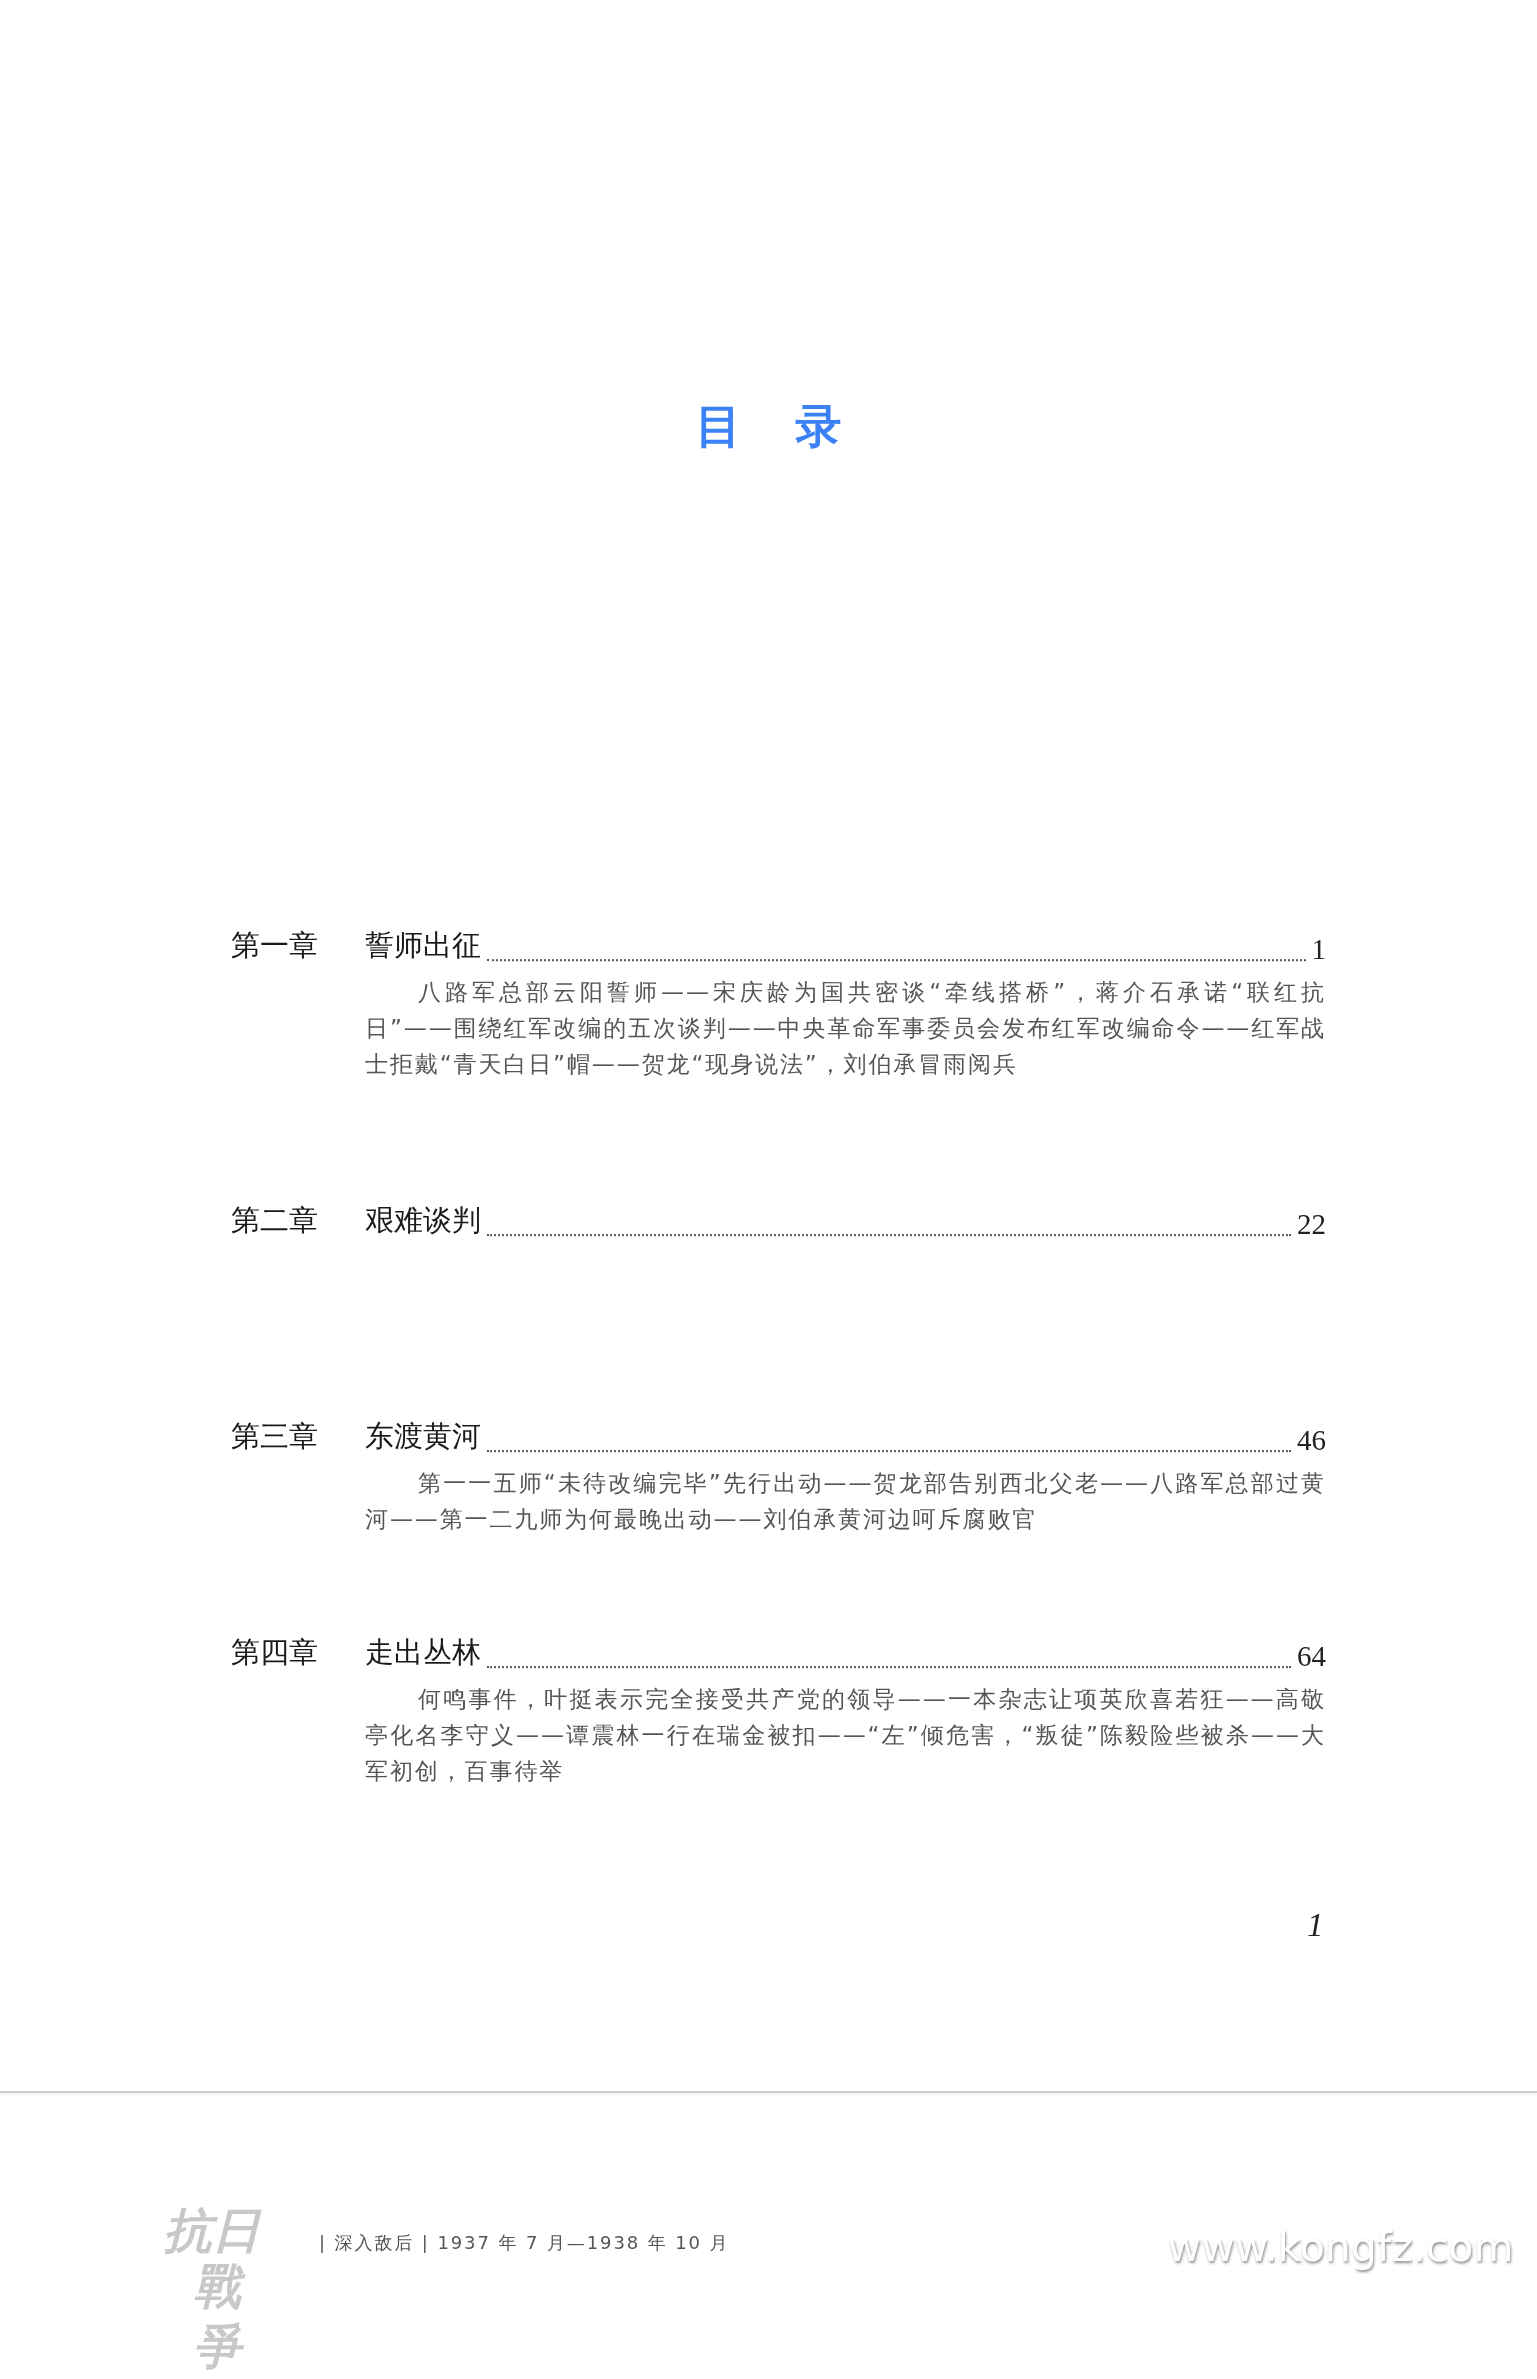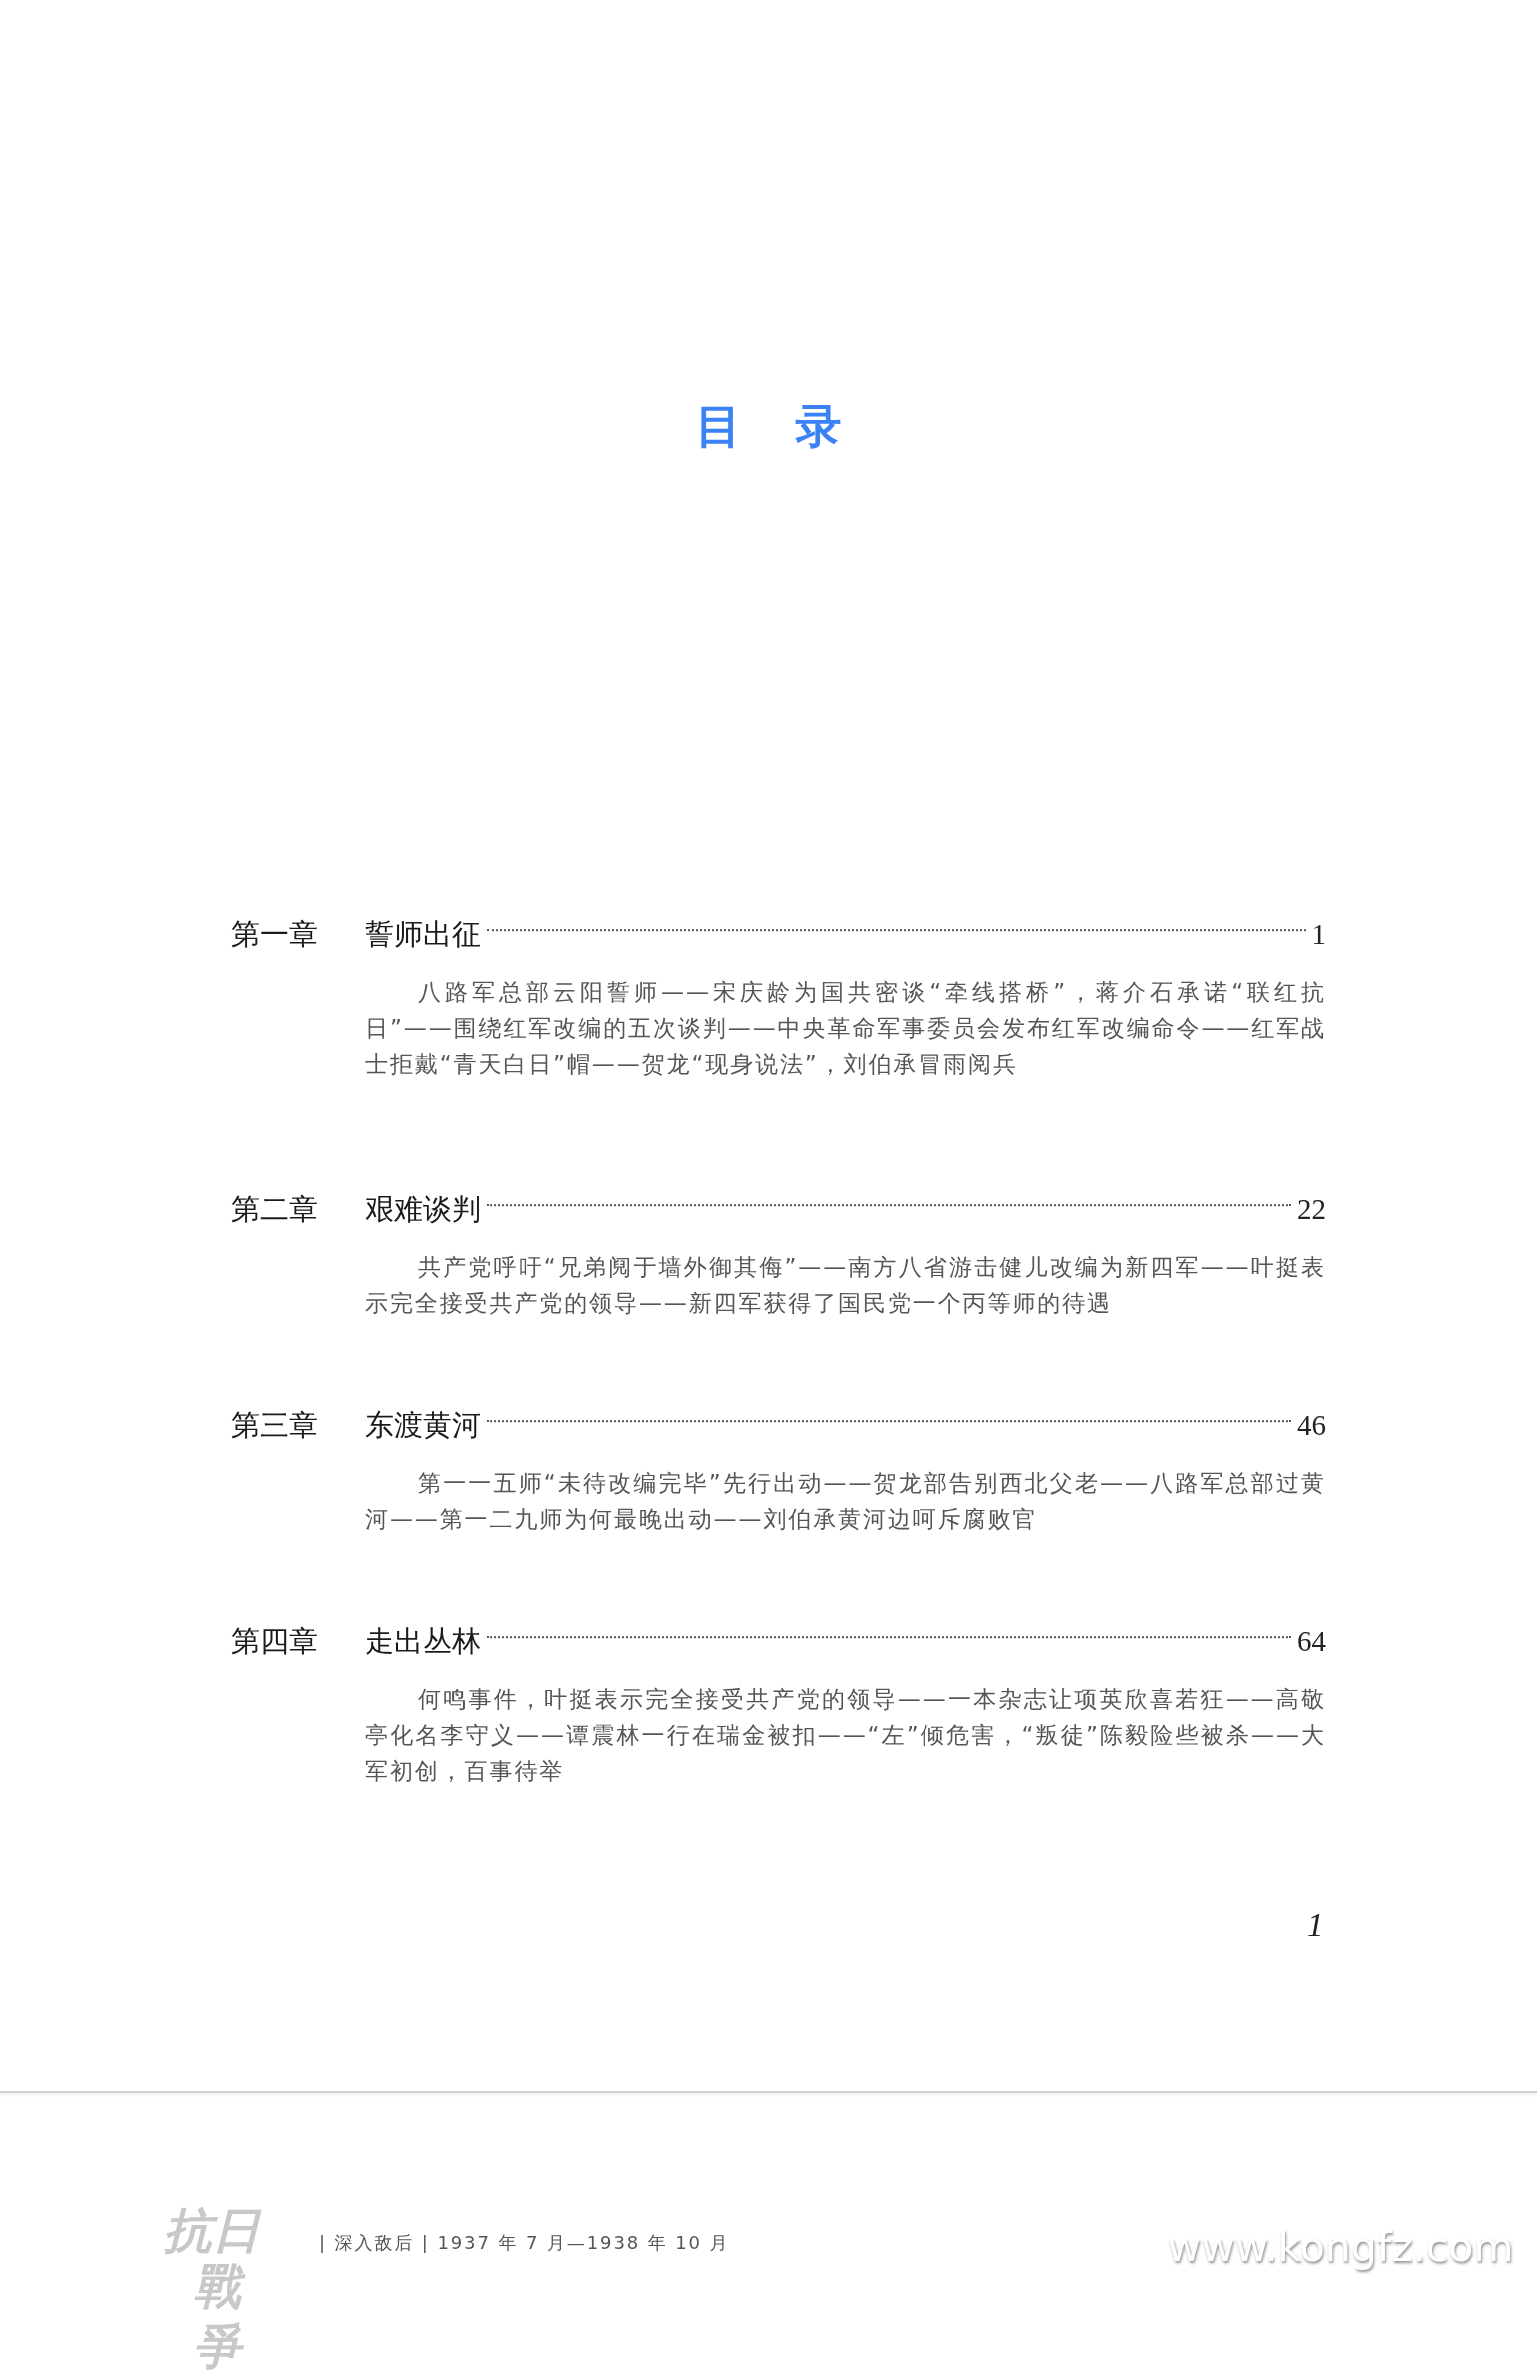--- a/index.html
+++ b/index.html
@@ -9,21 +9,21 @@
     }
     .page-title {
       position: absolute; top: 396px; left: 0; width: 100%;
       text-align: center; font-family: "DejaVu Serif", serif;
       font-weight: bold; font-size: 46px; letter-spacing: 54px;
       color: #3b82f6; text-indent: 54px;
     }
     .toc { position: absolute; left: 231px; top: 903px; width: 1095px; }
     .chapter { margin-bottom: 0; }
     .chapter-head {
-      display: flex; align-items: center; height: 63px;
+      display: flex; align-items: flex-end; height: 63px;
       font-size: 29px; color: #1a1a1a;
     }
     .chapter-num { width: 134px; flex: none; letter-spacing: 0px; }
     .chapter-title { flex: none; }
     .leader {
       flex: 1; border-bottom: 2.9px dotted #555; margin: 0 5.8px; transform: translateY(-4.8px);
     }
     .chapter-page {
       flex: none; font-family: "Liberation Serif", serif; font-size: 29px; color: #222;
     }
@@ -77,21 +77,20 @@
     <div class="chapter-desc">八路军总部云阳誓师——宋庆龄为国共密谈“牵线搭桥”，蒋介石承诺“联红抗日”——围绕红军改编的五次谈判——中央革命军事委员会发布红军改编命令——红军战士拒戴“青天白日”帽——贺龙“现身说法”，刘伯承冒雨阅兵</div>
   </div>
 
   <div class="chapter ch2">
     <div class="chapter-head">
       <span class="chapter-num">第二章</span>
       <span class="chapter-title">艰难谈判</span>
       <span class="leader"></span>
       <span class="chapter-page">22</span>
     </div>
-    <div class="chapter-desc">共产党呼吁“兄弟阋于墙外御其侮”——南方八省游击健儿改编为新四军——叶挺表示完全接受共产党的领导——新四军获得了国民党一个丙等师的待遇</div>
   </div>
 
   <div class="chapter ch3">
     <div class="chapter-head">
       <span class="chapter-num">第三章</span>
       <span class="chapter-title">东渡黄河</span>
       <span class="leader"></span>
       <span class="chapter-page">46</span>
     </div>
     <div class="chapter-desc">第一一五师“未待改编完毕”先行出动——贺龙部告别西北父老——八路军总部过黄河——第一二九师为何最晚出动——刘伯承黄河边呵斥腐败官</div>

